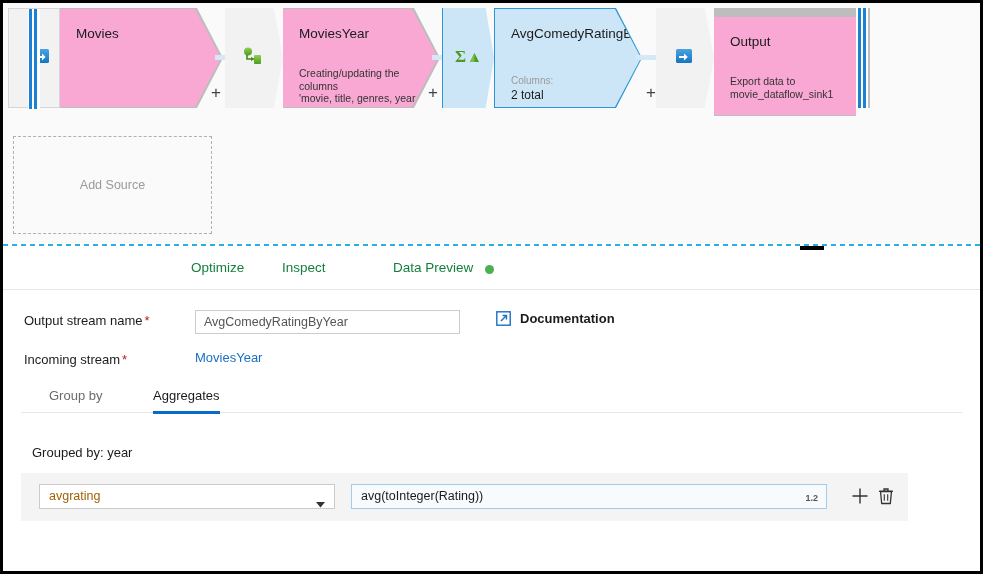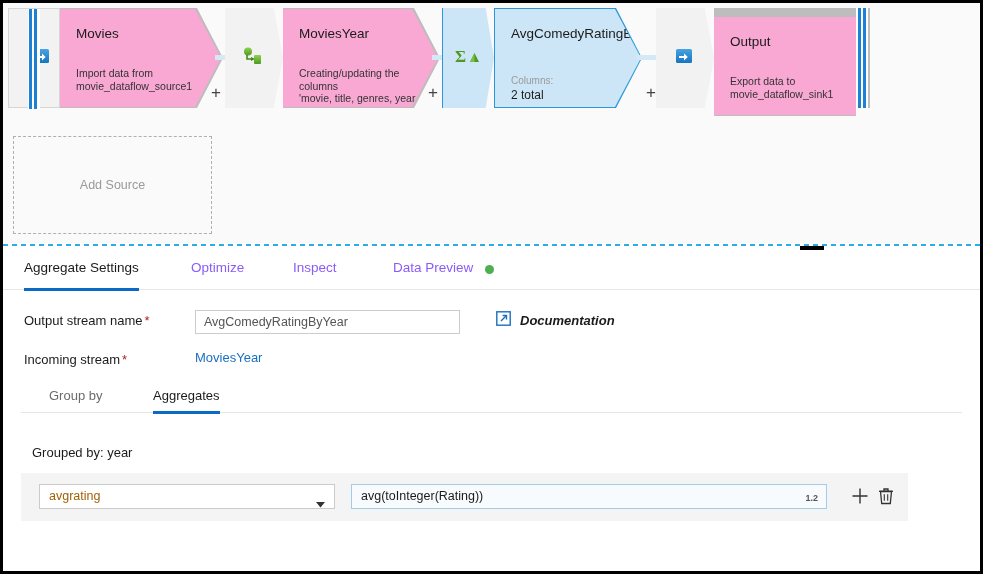--- a/index.html
+++ b/index.html
@@ -262,21 +262,21 @@
     top: 0;
     width: 977px;
     height: 38px;
     border-bottom: 1px solid #e6e6e6;
   }
   .tab {
     position: absolute;
     top: 0;
     height: 37px;
     font-size: 13.5px;
-    color: #8b5cf6;
+    color: #15803d;
     line-height: 34px;
     cursor: pointer;
     white-space: nowrap;
   }
   .tab.active {
     color: #1b1b1b;
     border-bottom: 3px solid #0b69c7;
   }
   #dp-dot {
     position: absolute;
@@ -313,24 +313,23 @@
     font-size: 12.5px;
     color: #555555;
     padding: 0 8px;
     outline: none;
   }
   #doc-link {
     position: absolute;
     left: 493px;
     top: 60px;
     display: flex;
-    align-items: center;
+    align-items: flex-start;
     gap: 9px;
     cursor: pointer;
-    font-style: italic;
   }
   #doc-link .doc-text {
     font-size: 13px;
     font-weight: bold;
     color: #1b1b1b;
   }
   #incoming-value {
     position: absolute;
     left: 192px;
     top: 99px;
@@ -467,22 +466,20 @@
               </linearGradient>
             </defs>
             <rect x="2" y="3" width="16" height="14" rx="1.5" fill="url(#gblue)"></rect>
             <path d="M6 10 h5 v-2.4 l3.6 3.4 -3.6 3.4 V12 H6 z" fill="#ffffff"></path>
           </svg>
         </span>
       </div>
       <div class="node-body-border" style="left:52px; width:163px;"></div>
       <div class="node-body-inner" style="left:52px; width:161px;">
         <div class="node-title">Movies</div>
-        <div class="node-sub two-line">Import data from
-movie_dataflow_source1</div>
       </div>
     </div>
 
     <div class="link" style="left:212px; width:22px;"></div>
     <div class="plus-btn" style="left:205px;">+</div>
 
     <div class="node" style="left:222px; width:215px;">
       <div class="node-icon-plate chev-in" style="left:0; width:58px;">
         <span class="icn" style="margin-left:-4px;">
           <svg width="22" height="20" viewBox="0 0 22 20">
@@ -562,23 +559,22 @@
   </div>
 
   <div id="splitter">
     <div id="splitter-line"></div>
     <div id="splitter-grip"></div>
   </div>
 
   <div id="panel">
 
     <div id="tabs">
-      <div class="tab active" style="left:21px;">Aggregate Settings</div>
       <div class="tab" style="left:188px;">Optimize</div>
-      <div class="tab" style="left:290px;">Inspect</div>
+      <div class="tab" style="left:279px;">Inspect</div>
       <div class="tab" style="left:390px;">Data Preview</div>
       <div id="dp-dot"></div>
     </div>
 
     <div class="frm-label" style="left:21px; top:62px;">
       <span>Output stream name</span><span class="req">*</span>
     </div>
     <input id="osn-input" type="text" value="AvgComedyRatingByYear" style="">
 
     <div id="doc-link">

